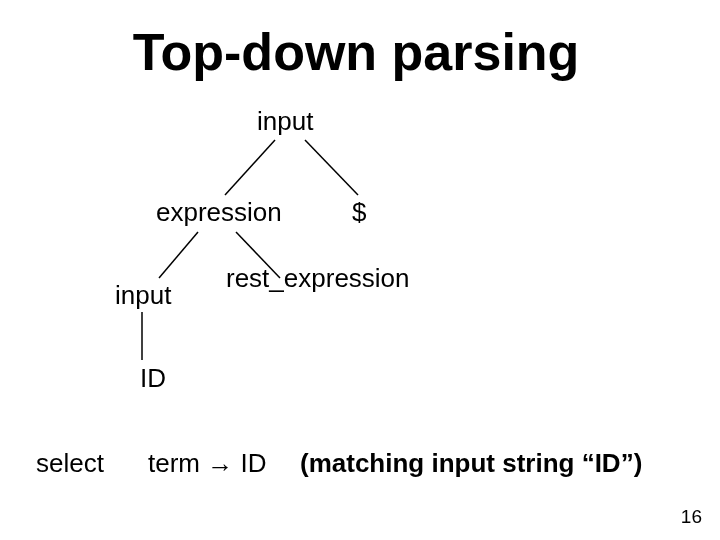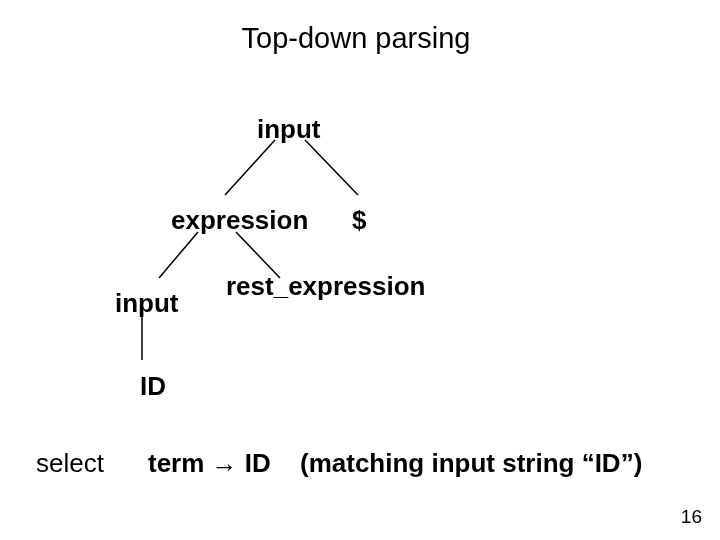--- a/index.html
+++ b/index.html
@@ -12,29 +12,28 @@
     color: #000000;
     position: relative;
     overflow: hidden;
   }
   .title {
     position: absolute;
     top: 22px;
     left: 0;
     width: 712px;
     text-align: center;
-    font-size: 29px;
-    font-weight: 400;
+    font-size: 52px;
+    font-weight: 700;
   }
   .node {
     position: absolute;
     font-size: 26px;
-    font-weight: 700;
+    font-weight: 400;
     white-space: nowrap;
-    margin-top: 8px;
   }
   .caption {
     position: absolute;
     font-size: 26px;
     font-weight: 400;
     white-space: nowrap;
   }
   .pagenum {
     position: absolute;
     right: 18px;
@@ -67,23 +66,23 @@
   <line x1="305" y1="140" x2="358" y2="195"></line>
 
   <line x1="198" y1="232" x2="159" y2="278"></line>
 
   <line x1="236" y1="232" x2="280" y2="278"></line>
 
   <line x1="142" y1="312" x2="142" y2="360"></line>
 </svg>
 
 <div class="node" style="left:257px; top:106px;">input</div>
-<div class="node" style="left:171px; top:197px;">expression</div>
+<div class="node" style="left:156px; top:197px;">expression</div>
 <div class="node" style="left:352px; top:197px;">$</div>
 <div class="node" style="left:115px; top:280px;">input</div>
 <div class="node" style="left:226px; top:263px;">rest_expression</div>
 <div class="node" style="left:140px; top:363px;">ID</div>
 
 <div class="caption" style="left:36px; top:448px;">select</div>
-<div class="caption" style="left:148px; top:448px;font-weight:bold;">term → ID</div>
+<div class="caption" style="left:148px; top:448px;">term → ID</div>
 <div class="caption" style="left:300px; top:448px;font-weight:bold;">(matching input string “ID”)</div>
 
 <div class="pagenum">16</div>
 
 </body></html>

